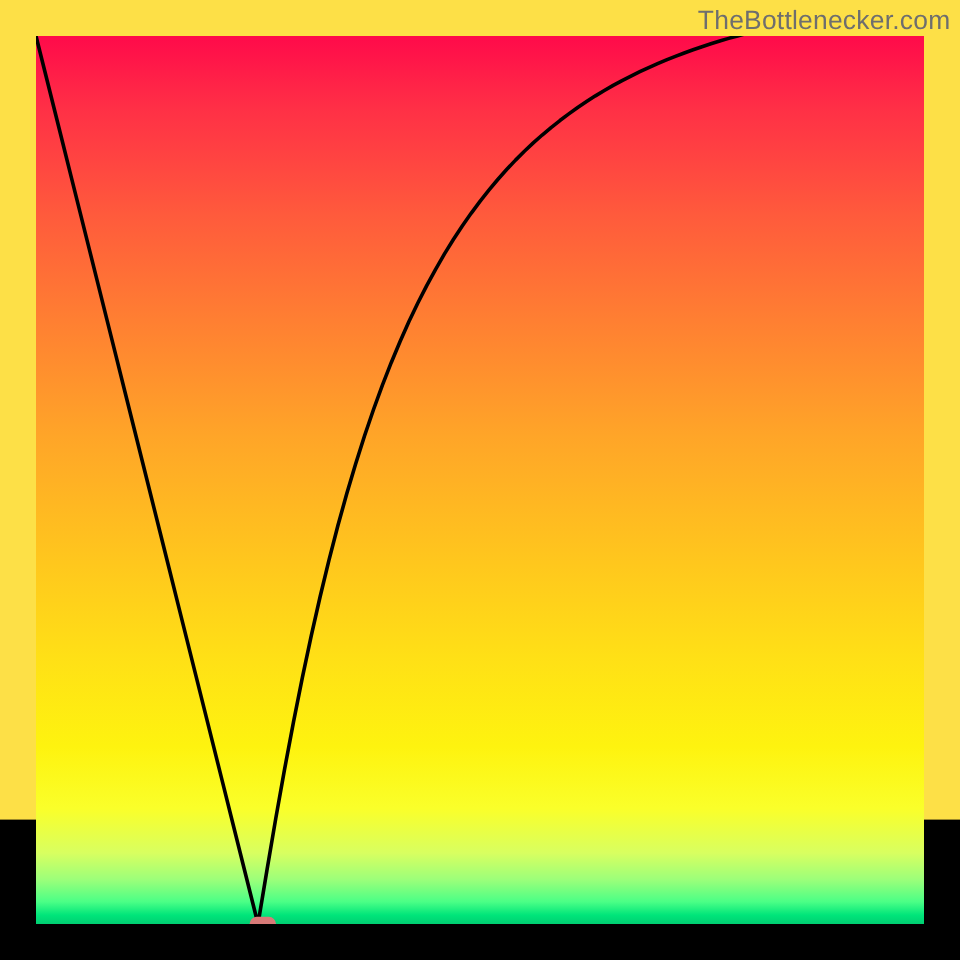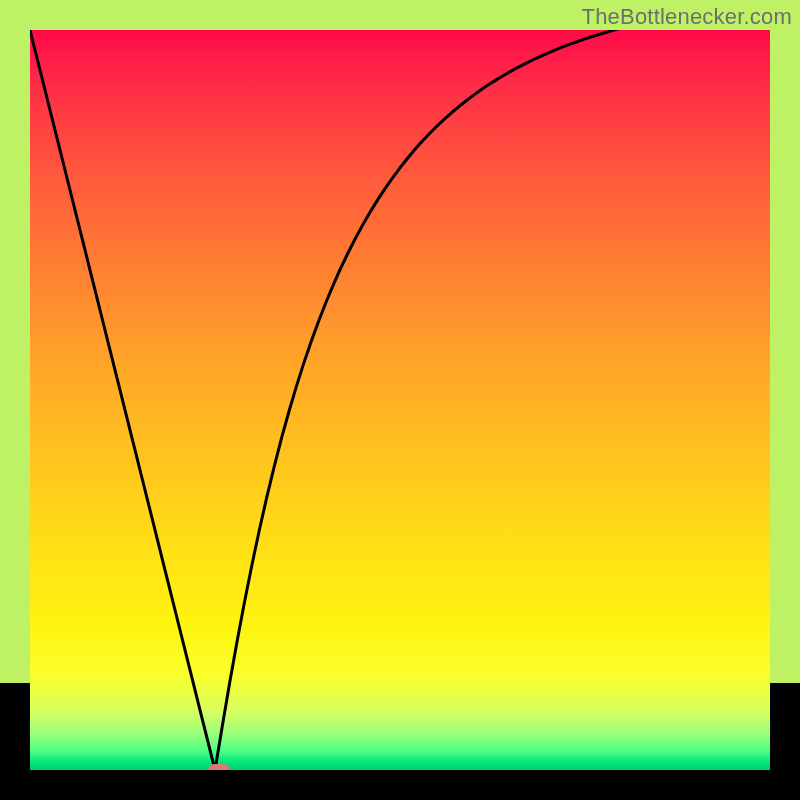--- a/index.html
+++ b/index.html
@@ -10,21 +10,21 @@
     overflow: hidden;
     background: #000;
     font-family: Arial, Helvetica, sans-serif;
   }
   .frame {
     position: absolute;
     top: 0;
     left: 0;
     width: 800px;
     height: 683px;
-    background: #bef264;
+    background: #fde047;
   }
   .plot {
     position: absolute;
     top: 30px;
     left: 30px;
     width: 740px;
     height: 740px;
     overflow: hidden;
   }
   .gradient-bg {

